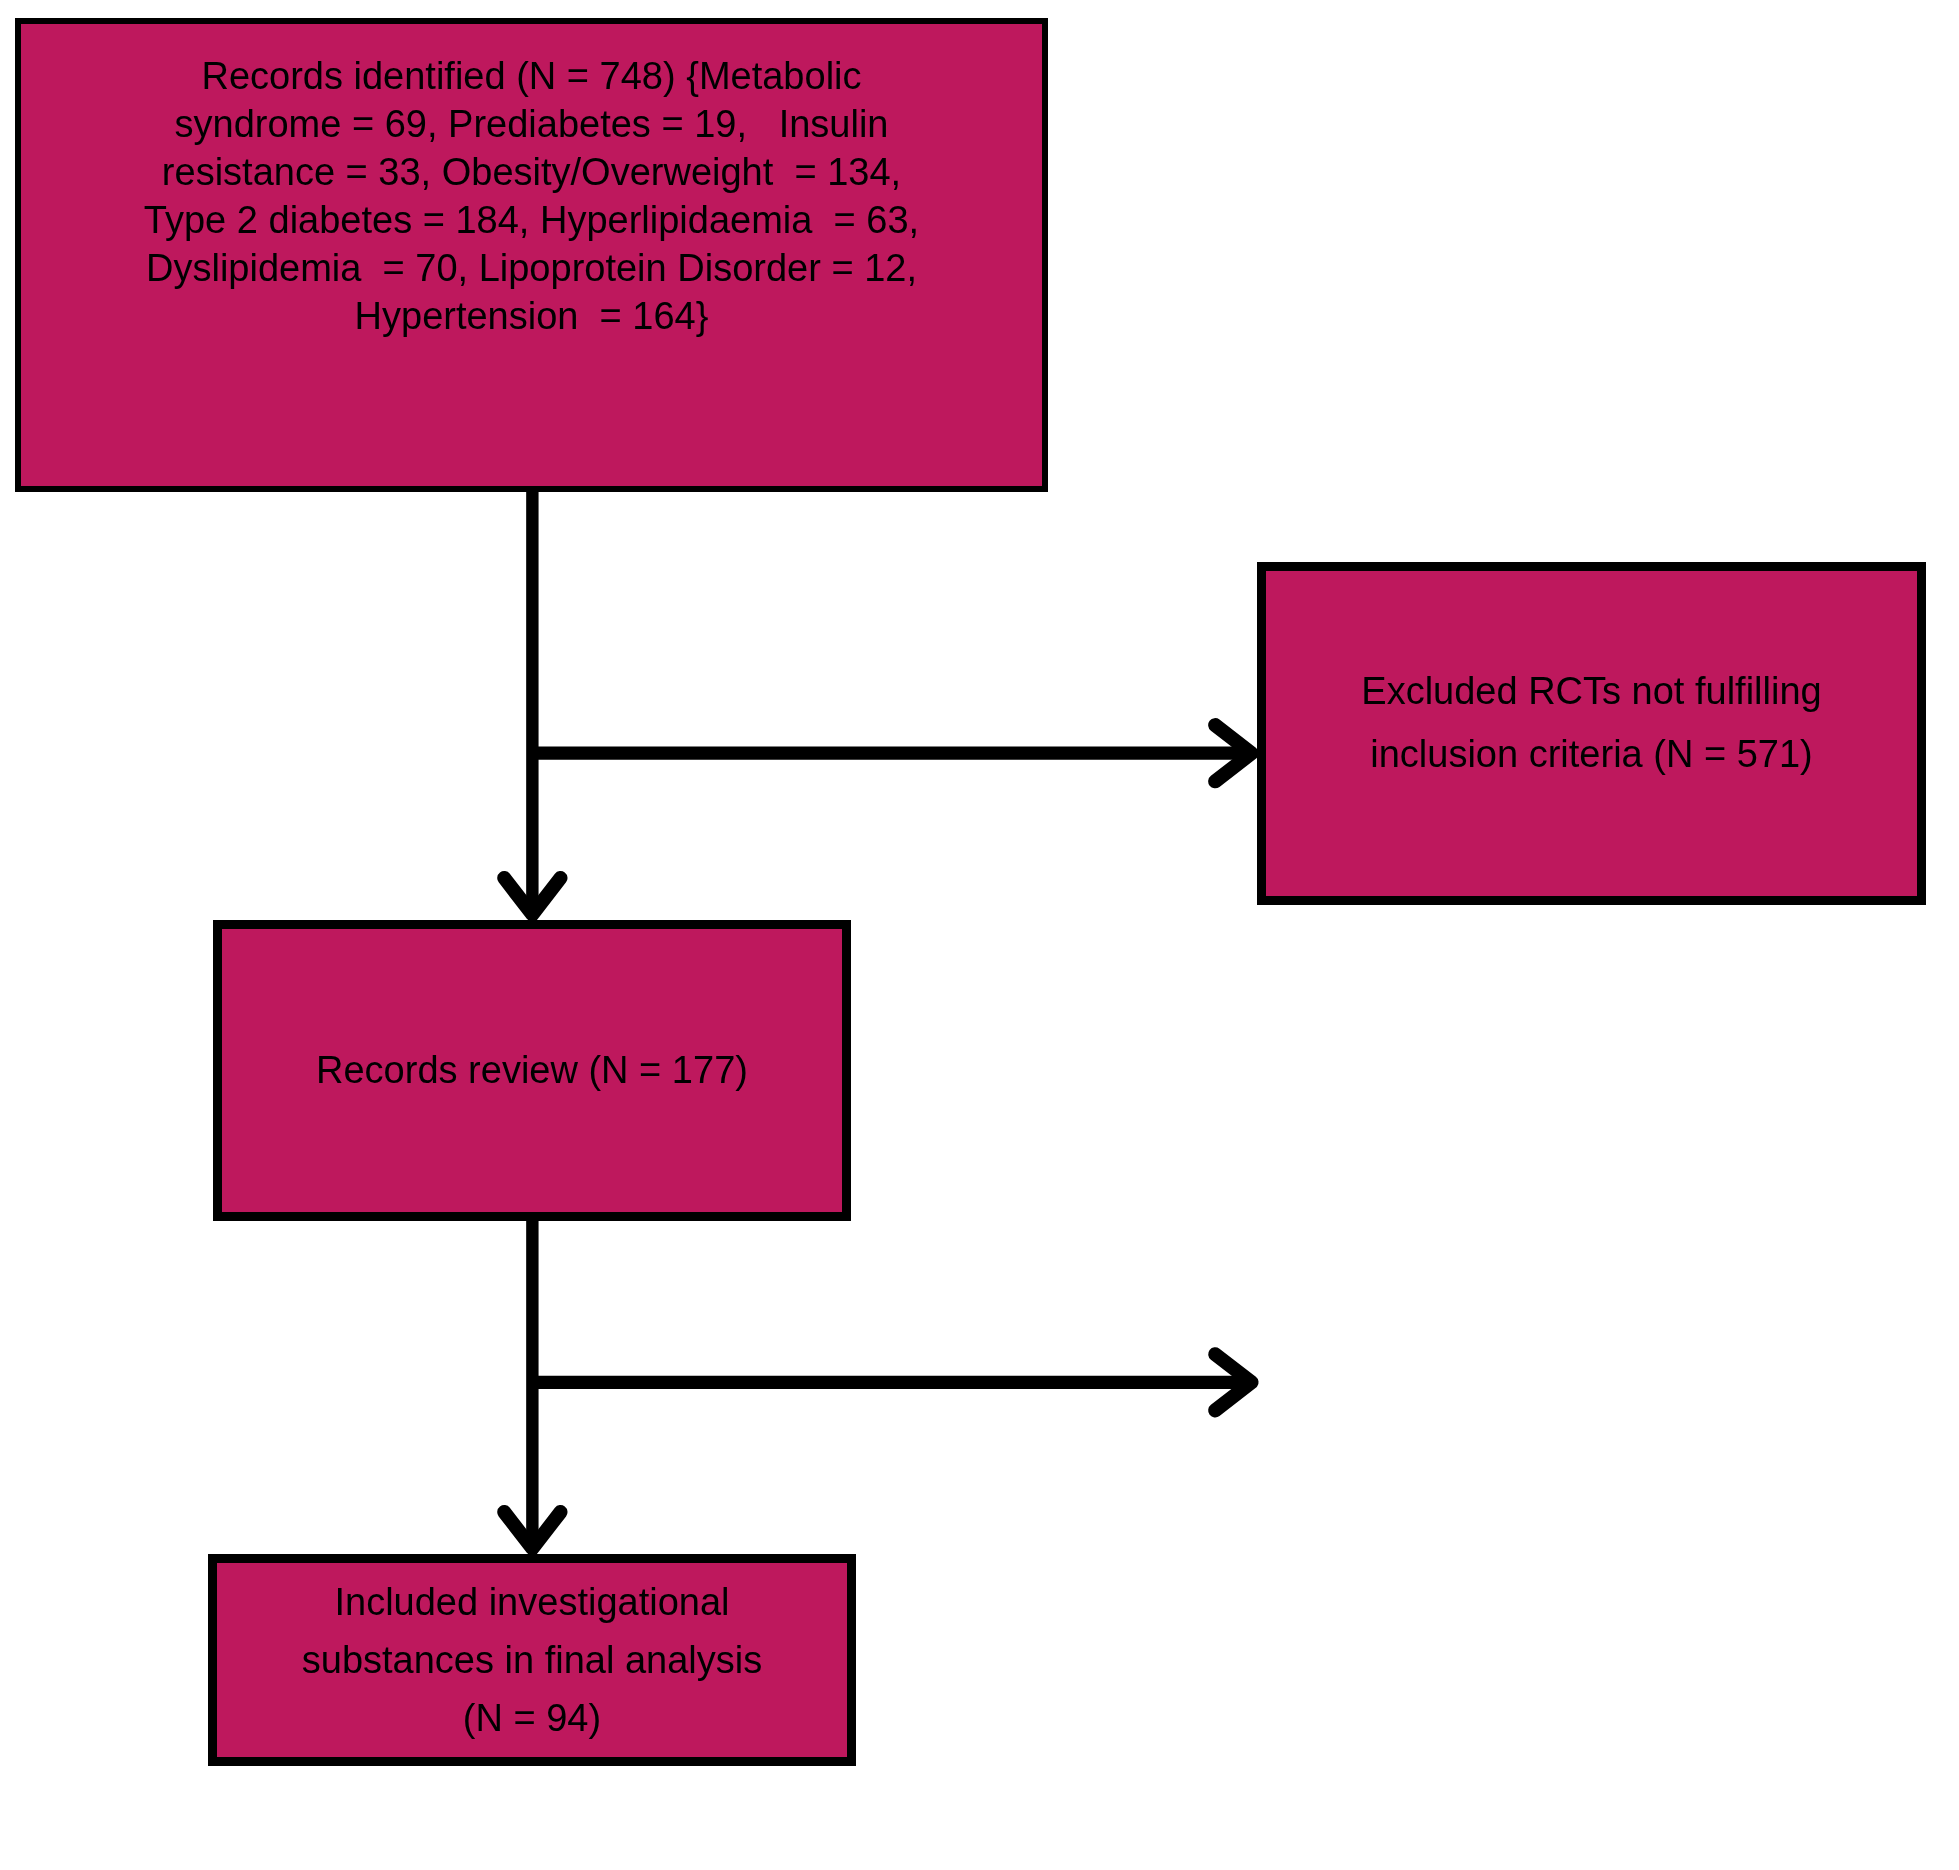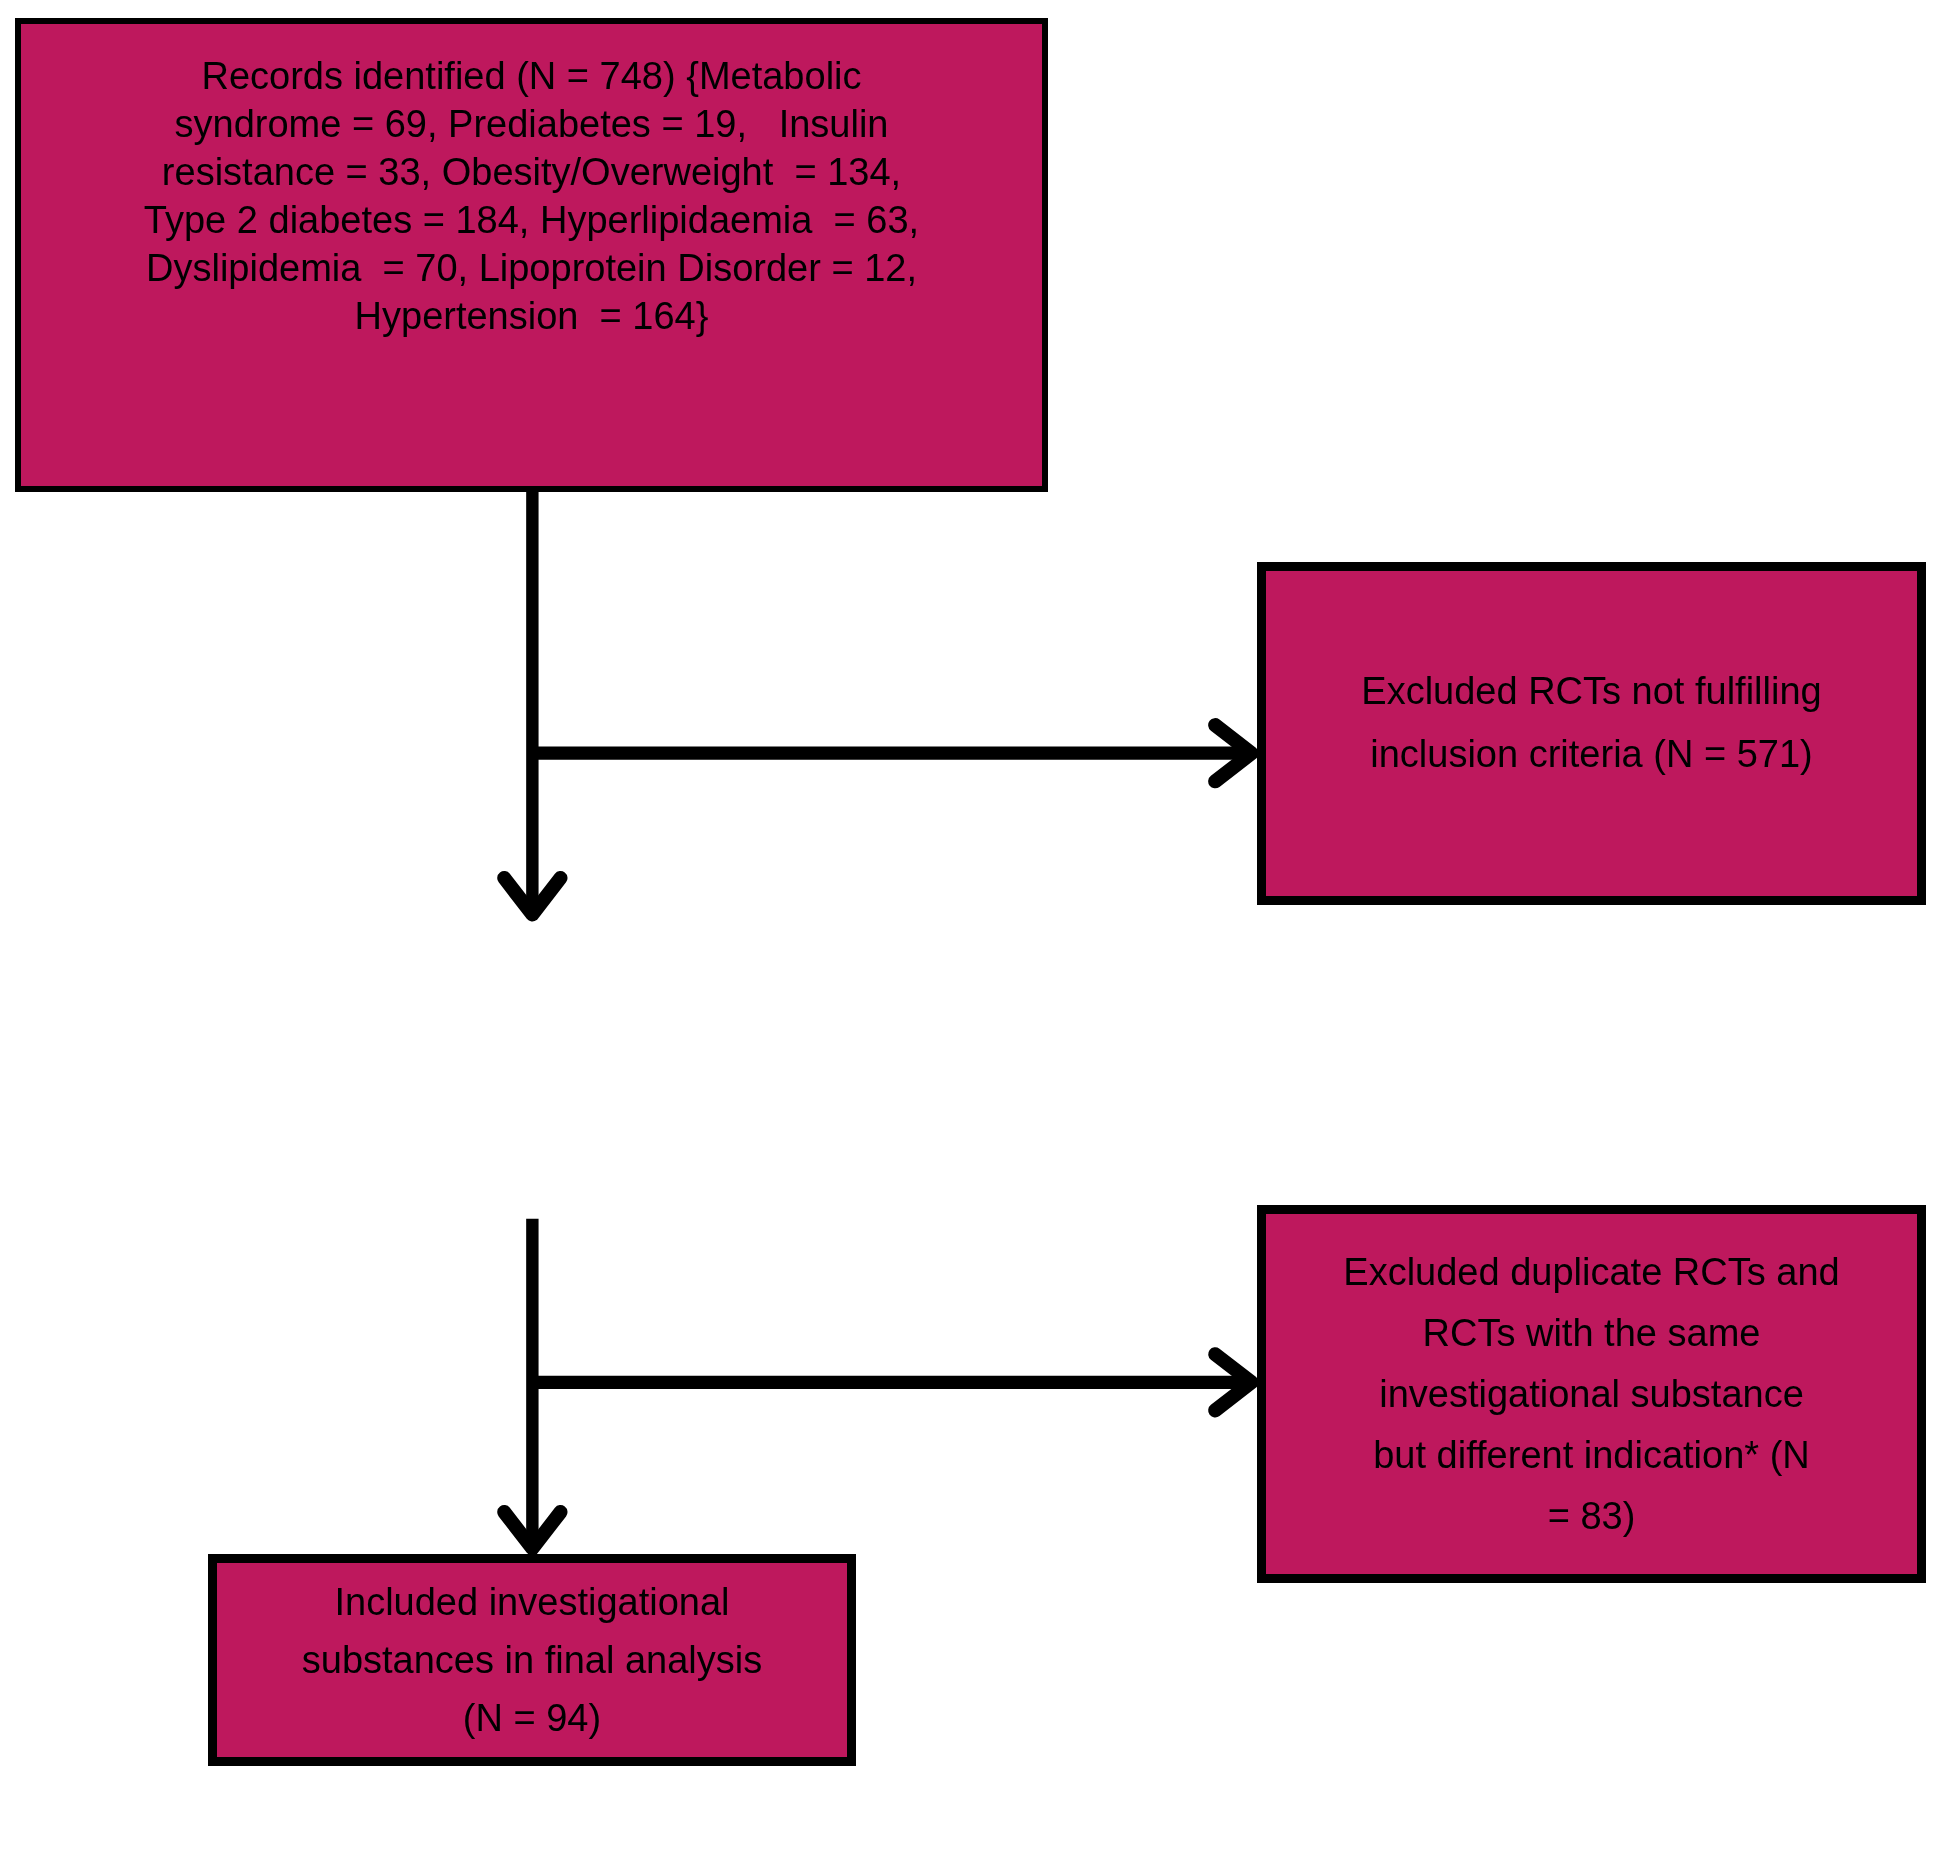--- a/index.html
+++ b/index.html
@@ -111,28 +111,24 @@
 Type 2 diabetes = 184, Hyperlipidaemia  = 63,
 Dyslipidemia  = 70, Lipoprotein Disorder = 12,
 Hypertension  = 164}</div>
   </div>
 
   <div class="flowbox box-excl1">
     <div class="box-text">Excluded RCTs not fulfilling
 inclusion criteria (N = 571)</div>
   </div>
 
+  <div class="flowbox box-review">
+    <div class="box-text">Records review (N = 177)</div>
+  </div>
 
-  <div class="flowbox box-excl2">
-    <div class="box-text">Excluded duplicate RCTs and
-RCTs with the same
-investigational substance
-but different indication* (N
-= 83)</div>
-  </div>
 
   <div class="flowbox box-included">
     <div class="box-text">Included investigational
 substances in final analysis
 (N = 94)</div>
   </div>
 
 </div>
 
 

